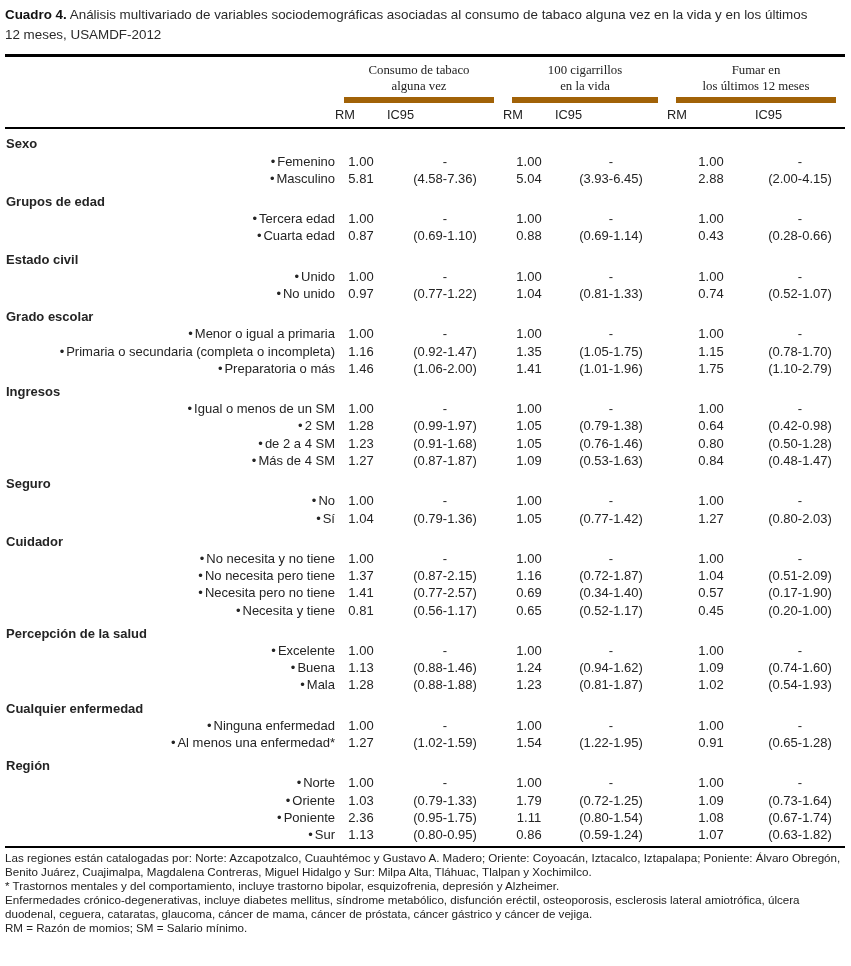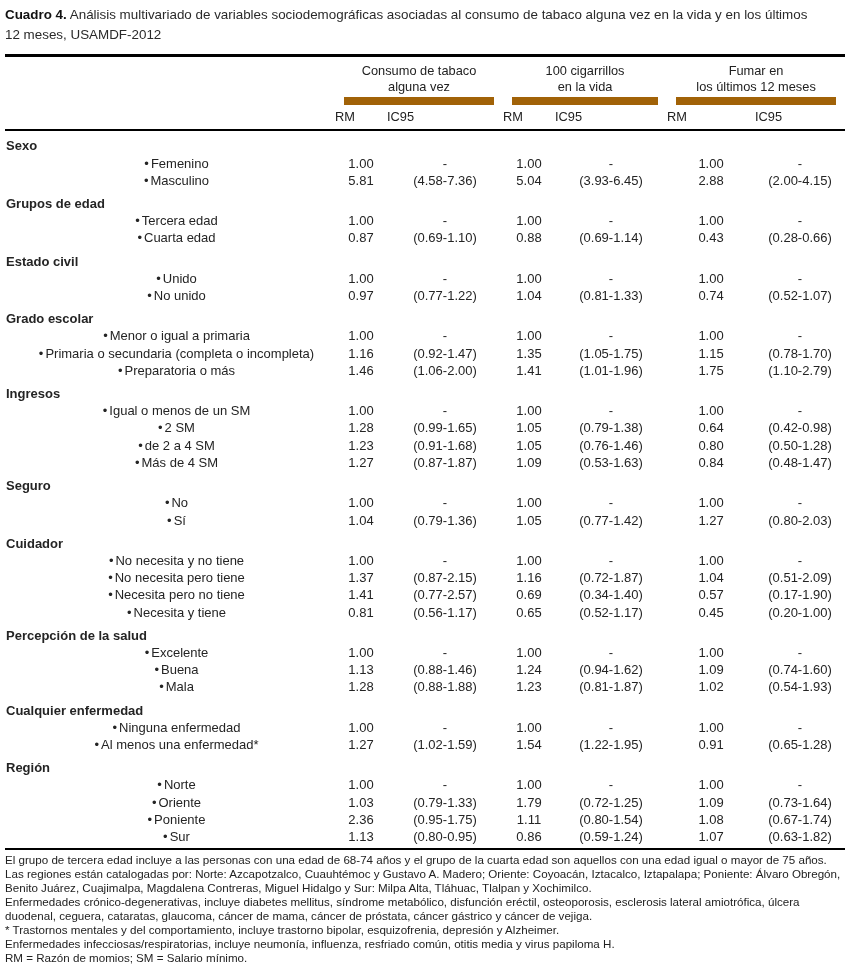--- a/index.html
+++ b/index.html
@@ -38,22 +38,23 @@
   col.c-rm3 { width: 88px; }
   col.c-ic3 { width: 90px; }
 
   thead th { font-weight: normal; font-size: 12.8px; padding: 0; vertical-align: bottom; }
   th.spacer { border-bottom: 2.5px solid #000; }
   .group-label {
     white-space: pre-line;
     line-height: 1.22;
     margin: 0 9px;
     padding: 6px 0 3px 0;
-    border-bottom: 8px solid #a16207;
+    border-bottom: 6px solid #a16207;
     color: #222;
+    font-family: Liberation Serif, serif;
   }
   th.sub-th {
     text-align: left;
     padding: 4px 0 5px 0;
     border-bottom: 2.5px solid #000;
     color: #222;
   }
 
   tbody td {
     font-size: 13px;
@@ -61,21 +62,21 @@
     padding: 0;
     text-align: center;
     color: #242424;
   }
   tr.section-row td {
     text-align: left;
     padding: 6px 0 0 1px;
     color: #242424;
     font-weight: bold;
   }
-  td.row-label { text-align: center; padding-left: 13px; }
+  td.row-label { text-align: right; padding-left: 13px; }
   .bullet { margin-right: 2px; }
   tbody tr.last-row td { border-bottom: 2.5px solid #000; padding-bottom: 3px; }
 
   .footnotes {
     width: 845px;
     margin-top: 3px;
     font-size: 11.6px;
     line-height: 1.2;
     color: #222;
   }
@@ -227,21 +228,21 @@
           <td class="rm-cell">1.00</td>
           <td class="ic-cell">-</td>
           <td class="rm-cell">1.00</td>
           <td class="ic-cell">-</td>
           <td class="rm-cell">1.00</td>
           <td class="ic-cell">-</td>
         </tr>
         <tr class="data-row">
           <td class="row-label"><span class="bullet">•</span><span>2 SM</span></td>
           <td class="rm-cell">1.28</td>
-          <td class="ic-cell">(0.99-1.65)</td>
+          <td class="ic-cell">(0.99-1.97)</td>
           <td class="rm-cell">1.05</td>
           <td class="ic-cell">(0.79-1.38)</td>
           <td class="rm-cell">0.64</td>
           <td class="ic-cell">(0.42-0.98)</td>
         </tr>
         <tr class="data-row">
           <td class="row-label"><span class="bullet">•</span><span>de 2 a 4 SM</span></td>
           <td class="rm-cell">1.23</td>
           <td class="ic-cell">(0.91-1.68)</td>
           <td class="rm-cell">1.05</td>
@@ -405,20 +406,18 @@
           <td class="ic-cell">(0.80-0.95)</td>
           <td class="rm-cell">0.86</td>
           <td class="ic-cell">(0.59-1.24)</td>
           <td class="rm-cell">1.07</td>
           <td class="ic-cell">(0.63-1.82)</td>
         </tr>
       </tbody>
   </table>
 
   <div class="footnotes">
-      <p>El grupo de tercera edad incluye a las personas con una edad de 68-74 años y el grupo de la cuarta edad son aquellos con una edad igual o mayor de 75 años.</p>
       <p>Las regiones están catalogadas por: Norte: Azcapotzalco, Cuauhtémoc y Gustavo A. Madero; Oriente: Coyoacán, Iztacalco, Iztapalapa; Poniente: Álvaro Obregón, Benito Juárez, Cuajimalpa, Magdalena Contreras, Miguel Hidalgo y Sur: Milpa Alta, Tláhuac, Tlalpan y Xochimilco.</p>
+      <p>* Trastornos mentales y del comportamiento, incluye trastorno bipolar, esquizofrenia, depresión y Alzheimer.</p>
       <p>Enfermedades crónico-degenerativas, incluye diabetes mellitus, síndrome metabólico, disfunción eréctil, osteoporosis, esclerosis lateral amiotrófica, úlcera duodenal, ceguera, cataratas, glaucoma, cáncer de mama, cáncer de próstata, cáncer gástrico y cáncer de vejiga.</p>
-      <p>* Trastornos mentales y del comportamiento, incluye trastorno bipolar, esquizofrenia, depresión y Alzheimer.</p>
-      <p>Enfermedades infecciosas/respiratorias, incluye neumonía, influenza, resfriado común, otitis media y virus papiloma H.</p>
       <p>RM = Razón de momios; SM = Salario mínimo.</p>
     </div>
 </div>
 
 </body></html>

